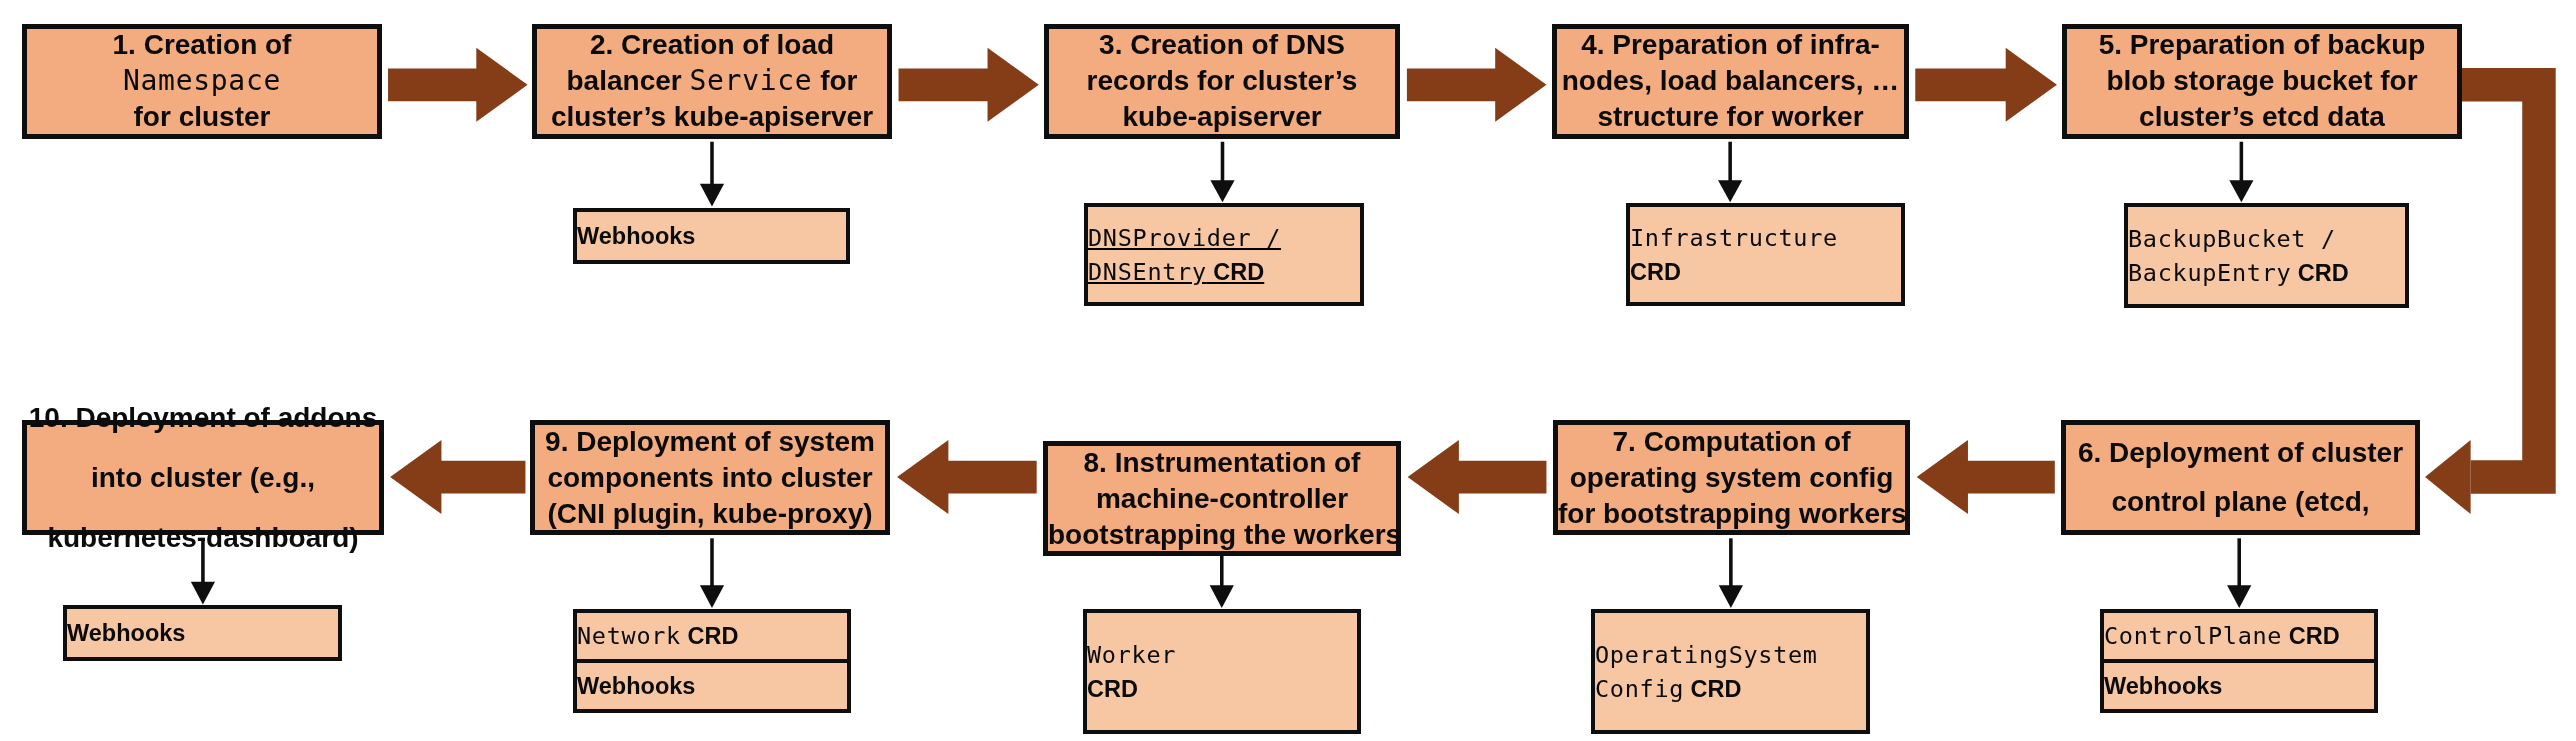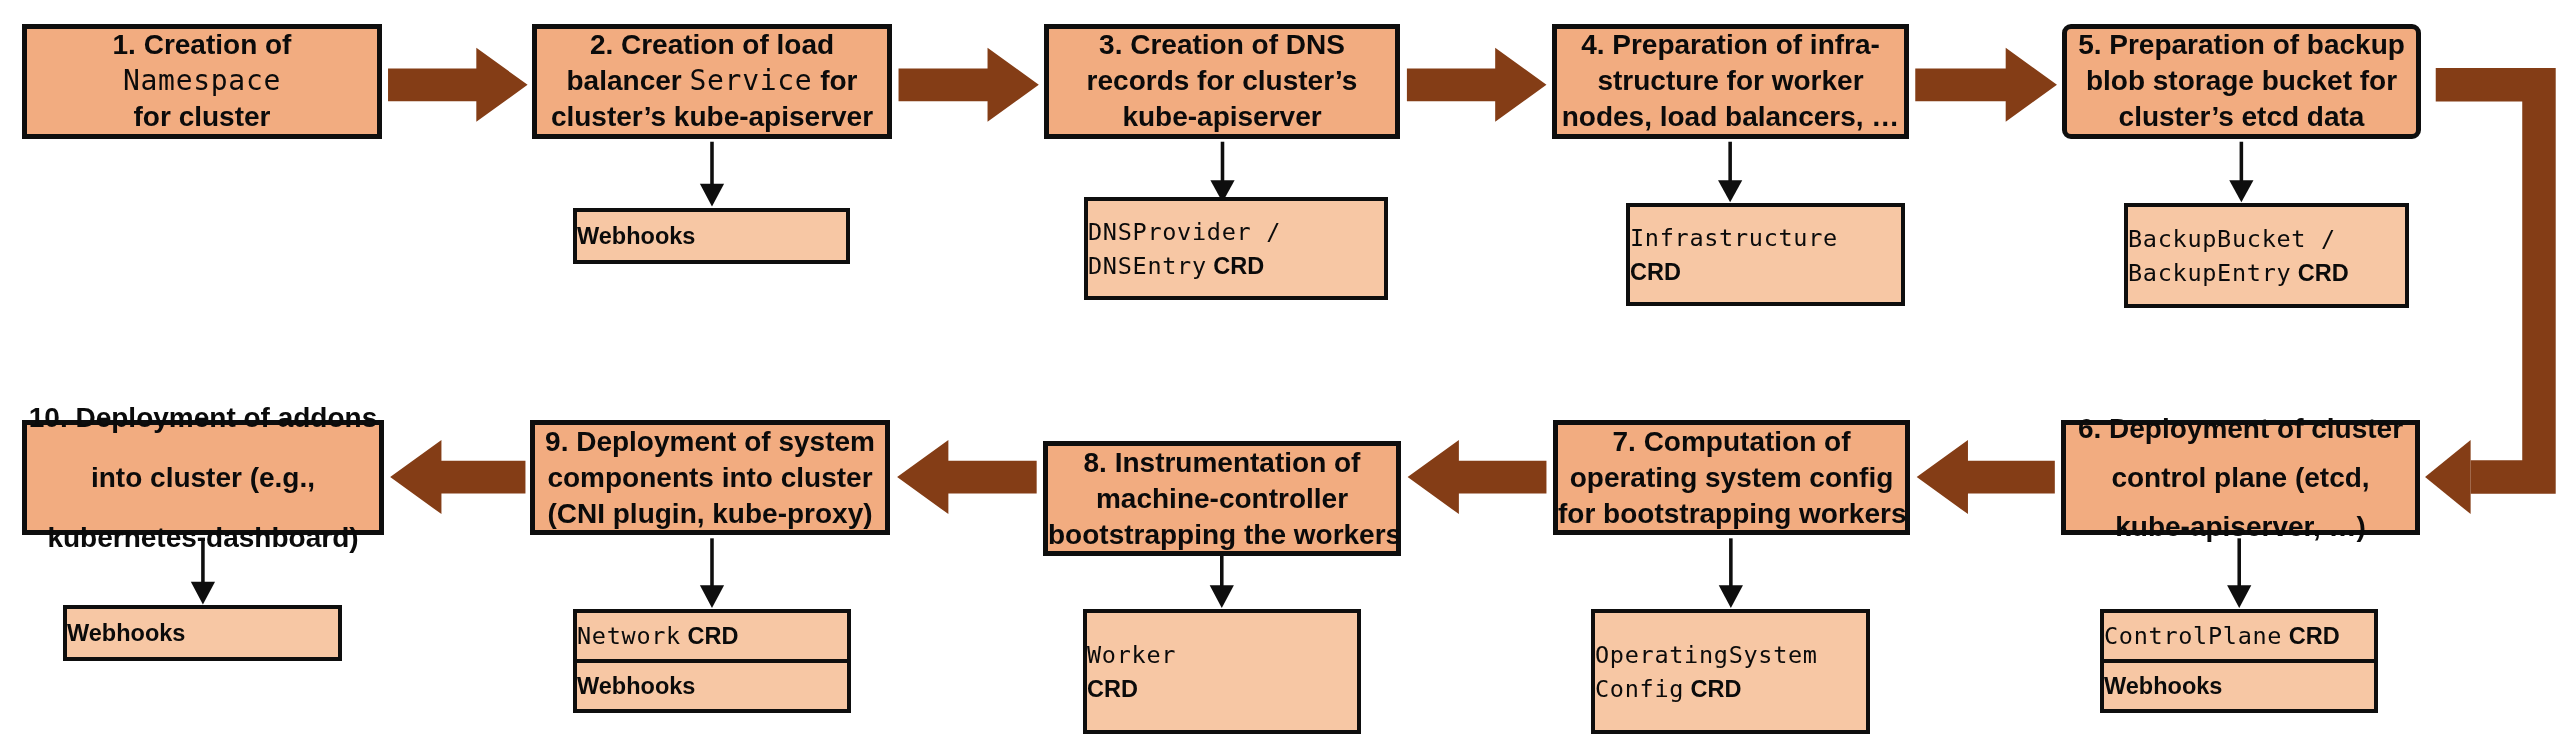--- a/index.html
+++ b/index.html
@@ -45,32 +45,32 @@
     font-family:"DejaVu Sans Mono","Liberation Mono",monospace;
     font-weight:400;letter-spacing:0.7px;
   }
   .sans{font-family:"Liberation Sans",sans-serif;font-weight:700;}
 
   
   #s1{left:22px; top:23.5px; width:360px; height:115px;}
   #s2{left:532px; top:23.5px; width:360px; height:115px;}
   #s3{left:1044px;top:23.5px; width:356px; height:115px;}
   #s4{left:1552px;top:23.5px; width:357px; height:115px;}
-  #s5{left:2062px;top:23.5px; width:359px; height:115px;border-radius:9px;}
+  #s5{left:2062px;top:23.5px; width:400px; height:115px;}
   
   #s6{left:2061px;top:420px;width:359px; height:115px;gap:13px;}
   #s7{left:1553px;top:420px;width:357px; height:115px;}
   #s8{left:1043px;top:441px;width:358px; height:115px;}
   #s9{left:530px; top:420px;width:360px; height:115px;}
   #s10{left:22px; top:420px;width:362px; height:115px;gap:24px;}
 
   
   #sub2{left:573px; top:208px;width:277px;}
   #sub2 .sub-box{height:56px;}
-  #sub3{left:1084px;top:197px;width:304px;}
+  #sub3{left:1084px;top:203px;width:280px;text-decoration:underline;}
   #sub3 .sub-box{height:103px;}
   #sub4{left:1590px;top:203px;width:279px;padding-left:36px;}
   #sub4 .sub-box{height:103px;}
   #sub5{left:2100px;top:203px;width:285px;padding-left:24px;}
   #sub5 .sub-box{height:105px;}
   
   #sub6{left:2100px;top:609px;width:278px;}
   #sub6 .sub-box{height:54px;}
   #sub7{left:1591px;top:609px;width:279px;}
   #sub7 .sub-box{height:125px;}
@@ -150,33 +150,32 @@
       <div class="line"><span class="sans">balancer </span><span class="mono">Service</span><span class="sans"> for</span></div>
       <div class="line"><span class="sans">cluster’s kube-apiserver</span></div>
     </div>
   <div class="step" id="s3">
       <div class="line"><span class="sans">3. Creation of DNS</span></div>
       <div class="line"><span class="sans">records for cluster’s</span></div>
       <div class="line"><span class="sans">kube-apiserver</span></div>
     </div>
   <div class="step" id="s4">
       <div class="line"><span class="sans">4. Preparation of infra-</span></div>
+      <div class="line"><span class="sans">nodes, load balancers, …</span></div>
       <div class="line"><span class="sans">structure for worker</span></div>
-      <div class="line"><span class="sans">nodes, load balancers, …</span></div>
     </div>
   <div class="step" id="s5">
       <div class="line"><span class="sans">5. Preparation of backup</span></div>
       <div class="line"><span class="sans">blob storage bucket for</span></div>
       <div class="line"><span class="sans">cluster’s etcd data</span></div>
     </div>
 
   <div class="step" id="s6">
       <div class="line"><span class="sans">6. Deployment of cluster</span></div>
       <div class="line"><span class="sans">control plane (etcd,</span></div>
-      <div class="line"><span class="sans">kube-apiserver, …)</span></div>
     </div>
   <div class="step" id="s7">
       <div class="line"><span class="sans">7. Computation of</span></div>
       <div class="line"><span class="sans">operating system config</span></div>
       <div class="line"><span class="sans">for bootstrapping workers</span></div>
     </div>
   <div class="step" id="s8">
       <div class="line"><span class="sans">8. Instrumentation of</span></div>
       <div class="line"><span class="sans">machine-controller</span></div>
       <div class="line"><span class="sans">bootstrapping the workers</span></div>

